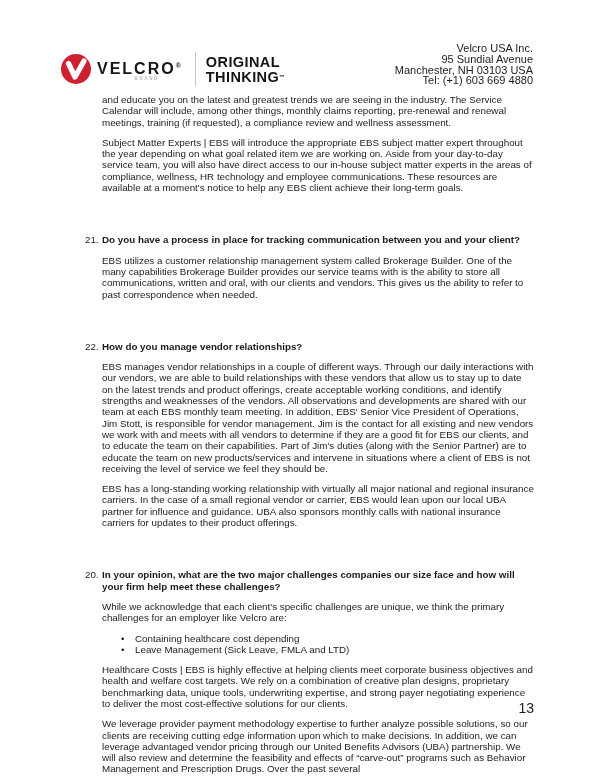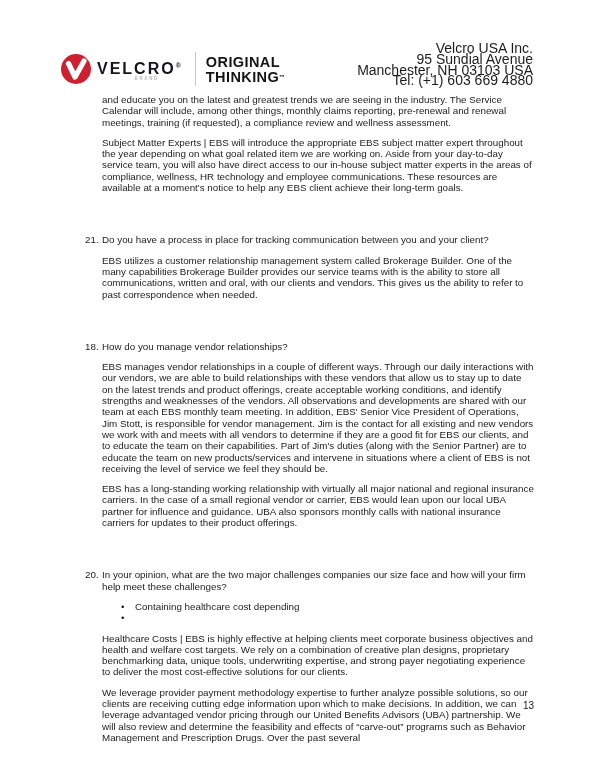--- a/index.html
+++ b/index.html
@@ -36,42 +36,42 @@
   .tagline {
     font-weight:800; font-size:14.5px; line-height:13.5px;
     letter-spacing:0.4px; color:#141414;
     transform:scaleY(1.06); transform-origin:center;
     white-space:nowrap;
   }
   .tagline .tm { font-size:5.5px; vertical-align:top; letter-spacing:0; }
 
   .address-block {
     position:absolute; right:67px; top:43px;
-    text-align:right; font-size:14px; line-height:10.8px; color:#1c1c1c;
+    text-align:right; font-size:11px; line-height:10.8px; color:#1c1c1c;
   }
 
   
   .content {
     position:absolute; left:102px; top:94px; width:432px;
     font-size:9.8px; line-height:11.3px;
   }
   .content p { margin-bottom:9px; }
   .b { font-weight:400; }
 
   .qrow { display:flex; margin-left:-17px; margin-bottom:9px;margin-top:41px; }
   .qnum { width:17px; flex:none; }
-  .qtext { flex:1; }
+  .qtext { flex:1;font-weight:bold; }
 
   .bullets { margin:0 0 9px 17px; }
   .bullet-row { display:flex; }
   .bullet-dot { width:16px; flex:none; text-align:left; padding-left:2px; }
 
   .page-number {
     position:absolute; right:66px; top:700px;
-    font-size:10px; color:#1c1c1c;
+    font-size:14px; color:#1c1c1c;
   }
 </style>
 </head>
 <body>
 
 <div class="page">
 
   <div class="logo-block">
     <svg class="v-circle" viewBox="0 0 60 60">
       <circle cx="30" cy="30" r="30" fill="#ce2030"></circle>
@@ -101,38 +101,40 @@
 
     <p><span class="b">Subject Matter Experts</span><span> | EBS will introduce the appropriate EBS subject matter expert throughout the year depending on what goal related item we are working on. Aside from your day-to-day service team, you will also have direct access to our in-house subject matter experts in the areas of compliance, wellness, HR technology and employee communications. These resources are available at a moment's notice to help any EBS client achieve their long-term goals.</span></p>
 
     <div class="qrow">
       <span class="qnum">21.</span>
       <span class="qtext">Do you have a process in place for tracking communication between you and your client?</span>
     </div>
     <p>EBS utilizes a customer relationship management system called Brokerage Builder. One of the many capabilities Brokerage Builder provides our service teams with is the ability to store all communications, written and oral, with our clients and vendors. This gives us the ability to refer to past correspondence when needed.</p>
 
     <div class="qrow">
-      <span class="qnum">18.</span>
+      <span class="qnum">22.</span>
       <span class="qtext">How do you manage vendor relationships?</span>
     </div>
     <p>EBS manages vendor relationships in a couple of different ways. Through our daily interactions with our vendors, we are able to build relationships with these vendors that allow us to stay up to date on the latest trends and product offerings, create acceptable working conditions, and identify strengths and weaknesses of the vendors. All observations and developments are shared with our team at each EBS monthly team meeting. In addition, EBS' Senior Vice President of Operations, Jim Stott, is responsible for vendor management. Jim is the contact for all existing and new vendors we work with and meets with all vendors to determine if they are a good fit for EBS our clients, and to educate the team on their capabilities. Part of Jim's duties (along with the Senior Partner) are to educate the team on new products/services and intervene in situations where a client of EBS is not receiving the level of service we feel they should be.</p>
     <p>EBS has a long-standing working relationship with virtually all major national and regional insurance carriers. In the case of a small regional vendor or carrier, EBS would lean upon our local UBA partner for influence and guidance. UBA also sponsors monthly calls with national insurance carriers for updates to their product offerings.</p>
 
     <div class="qrow">
       <span class="qnum">20.</span>
       <span class="qtext">In your opinion, what are the two major challenges companies our size face and how will your firm help meet these challenges?</span>
     </div>
+    <p>While we acknowledge that each client's specific challenges are unique, we think the primary challenges for an employer like Velcro are:</p>
 
     <div class="bullets">
       <div class="bullet-row">
         <span class="bullet-dot">•</span>
         <span>Containing healthcare cost depending</span>
       </div>
       <div class="bullet-row">
         <span class="bullet-dot">•</span>
+        <span>Leave Management (Sick Leave, FMLA and LTD)</span>
       </div>
     </div>
 
     <p><span class="b">Healthcare Costs</span><span> |  EBS is highly effective at helping clients meet corporate business objectives and health and welfare cost targets. We rely on a combination of creative plan designs, proprietary benchmarking data, unique tools, underwriting expertise, and strong payer negotiating experience to deliver the most cost-effective solutions for our clients.</span></p>
 
     <p>We leverage provider payment methodology expertise to further analyze possible solutions, so our clients are receiving cutting edge information upon which to make decisions. In addition, we can leverage advantaged vendor pricing through our United Benefits Advisors (UBA) partnership. We will also review and determine the feasibility and effects of “carve-out” programs such as Behavior Management and Prescription Drugs. Over the past several</p>
 
   </div>
 
   <div class="page-number">13</div>

